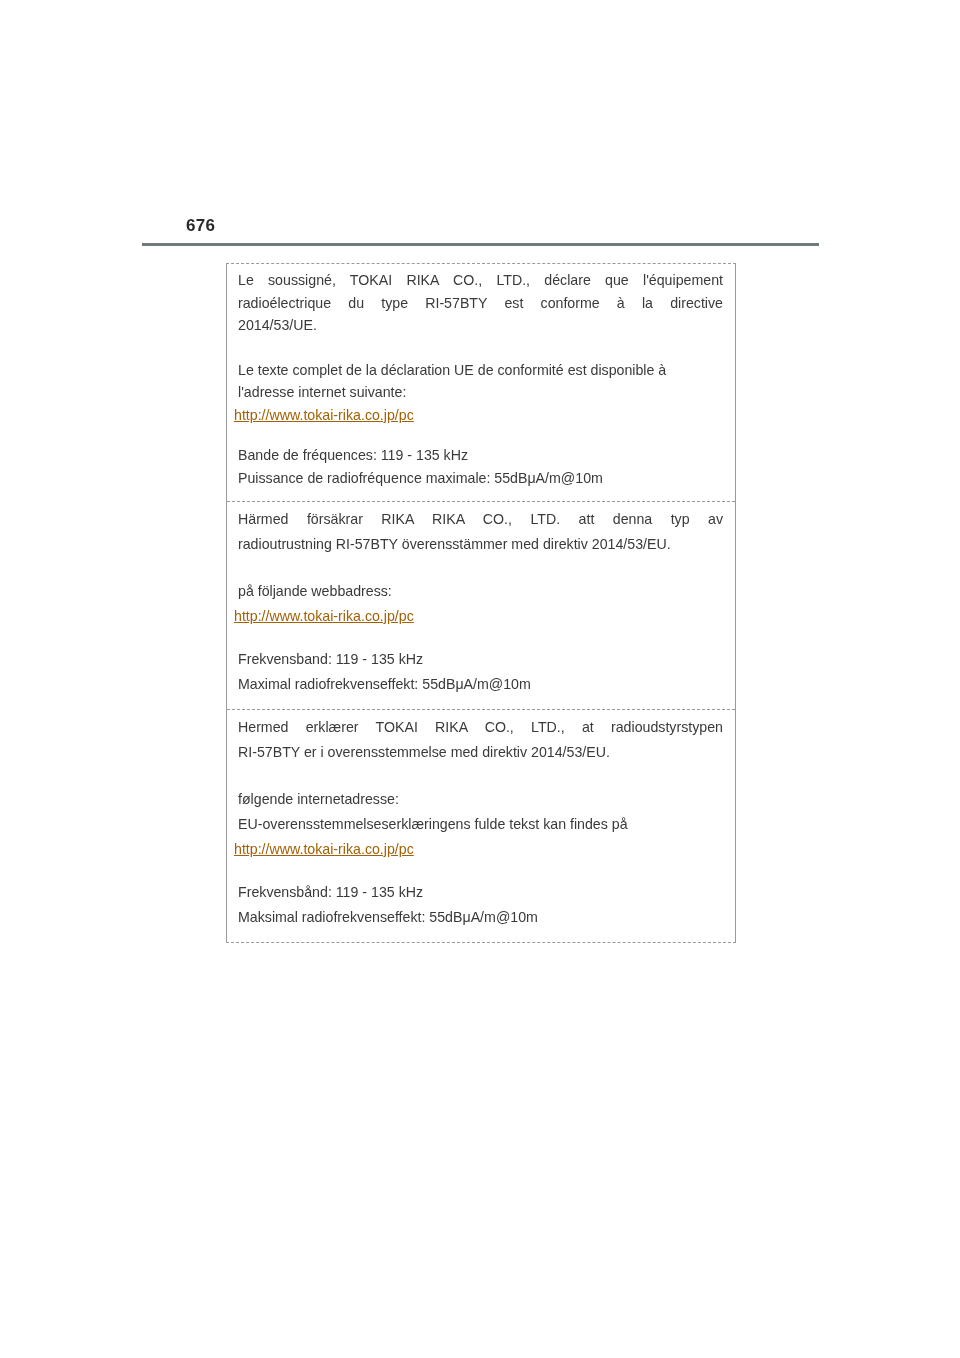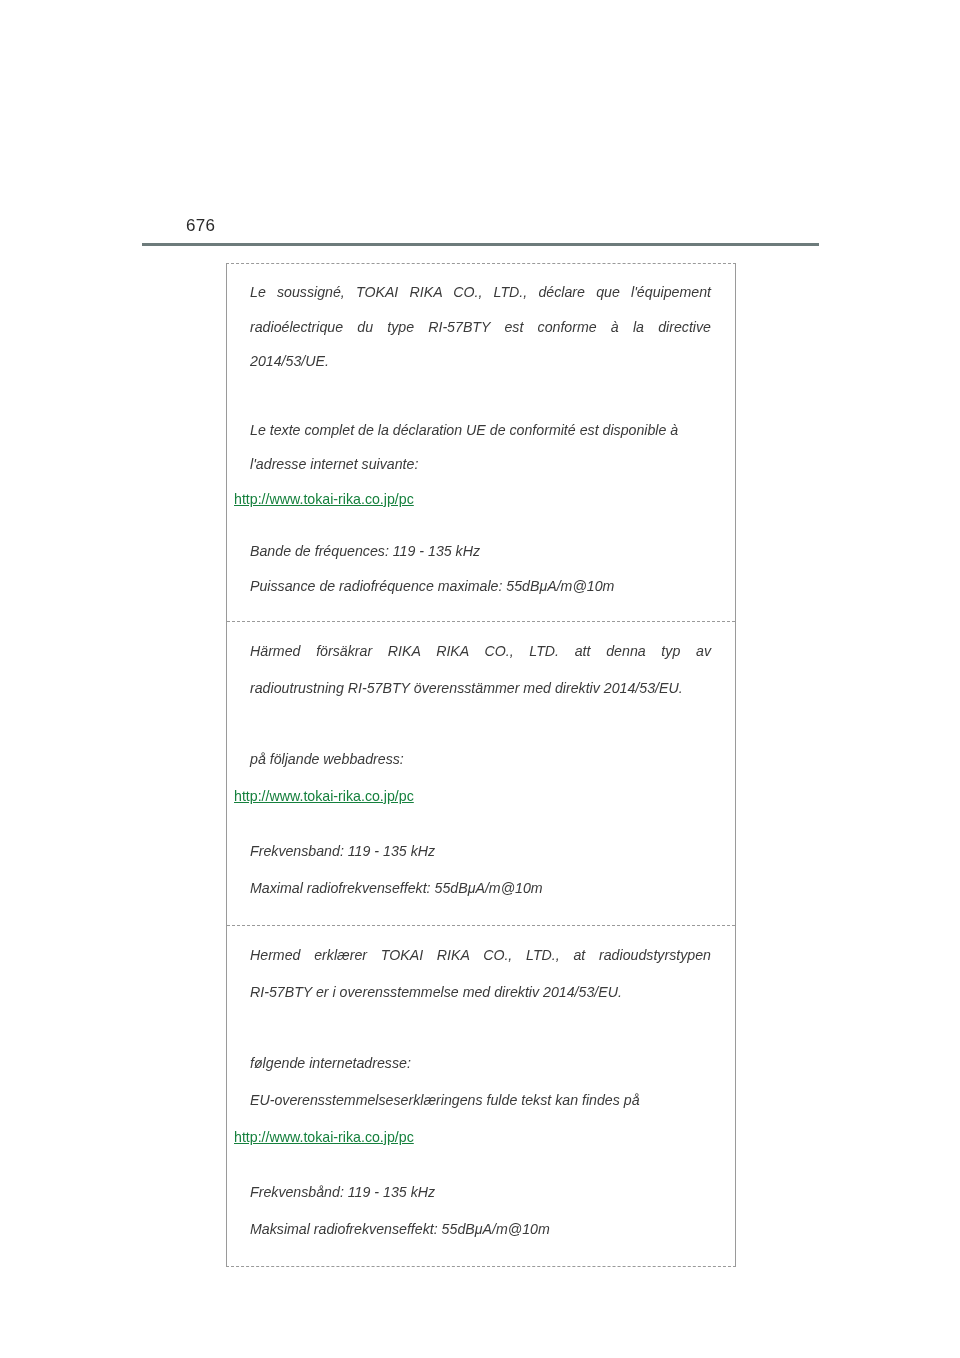--- a/index.html
+++ b/index.html
@@ -1,24 +1,24 @@
 <!DOCTYPE html>
 <html><head>
 <meta charset="utf-8">
 <style>
   html, body { margin: 0; padding: 0; background: #ffffff; }
   body { width: 960px; height: 1358px; position: relative; font-family: "Liberation Sans", sans-serif; color: #333; }
-  .page-number { position: absolute; left: 186px; top: 216px; font-size: 17px; font-weight: normal; color: #2a2a2a; letter-spacing: 0.3px; }
+  .page-number { position: absolute; left: 186px; top: 216px; font-size: 17px; font-weight: bold; color: #2a2a2a; letter-spacing: 0.3px; }
   .header-rule { position: absolute; left: 142px; top: 243px; width: 677px; height: 3px; background: #6d7b7b; }
   .box { position: absolute; left: 226px; top: 263px; width: 508px; border-left: 1px solid #9a9a9a; border-right: 1px solid #9a9a9a; border-top: 1px dashed #9a9a9a; border-bottom: 1px dashed #9a9a9a; }
   .section { padding: 3px 8px 10px 7px; font-size: 14.2px; color: #3a3a3a; }
   .section + .section { border-top: 1px dashed #9a9a9a; }
-  .p { margin: 16px; text-align: justify; text-align-last: left; font-style: italic; }
+  .p { margin: 4px; text-align: justify; text-align-last: left; }
   .gap { height: 18px; }
-  .link { color: #15803d; text-decoration: underline; display: block; }
+  .link { color: #a16207; text-decoration: underline; display: block; }
   .lh-fr { line-height: 18.5px; }
   .lh-sv { line-height: 21px; }
   .justify-full { text-align: justify; text-align-last: justify; }
 </style>
 </head>
 <body>
 
 <div class="page-number">676</div>
 <div class="header-rule"></div>
 

